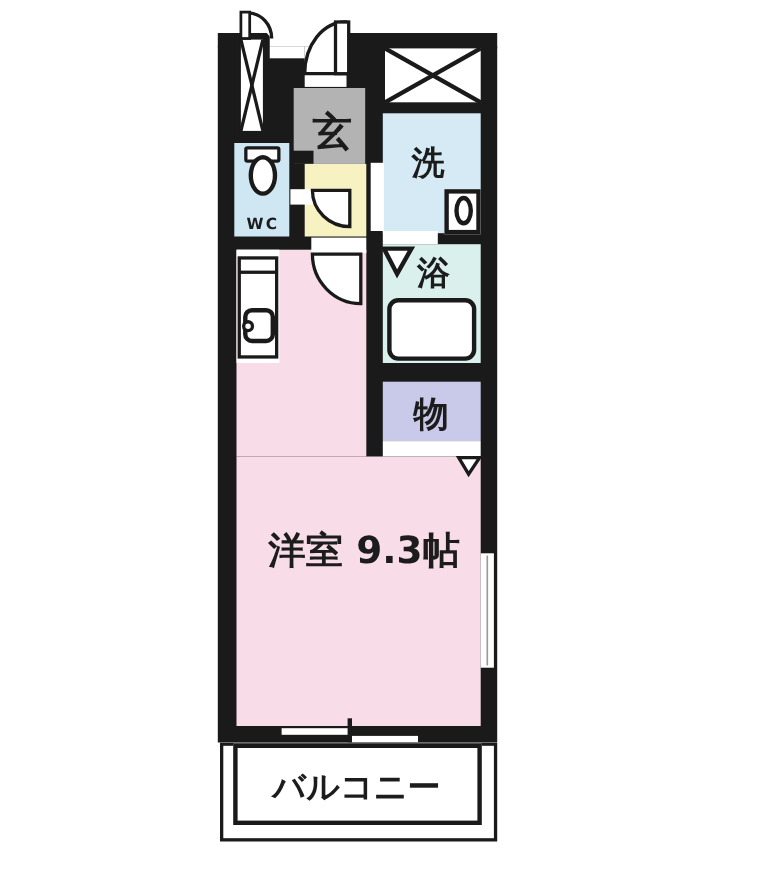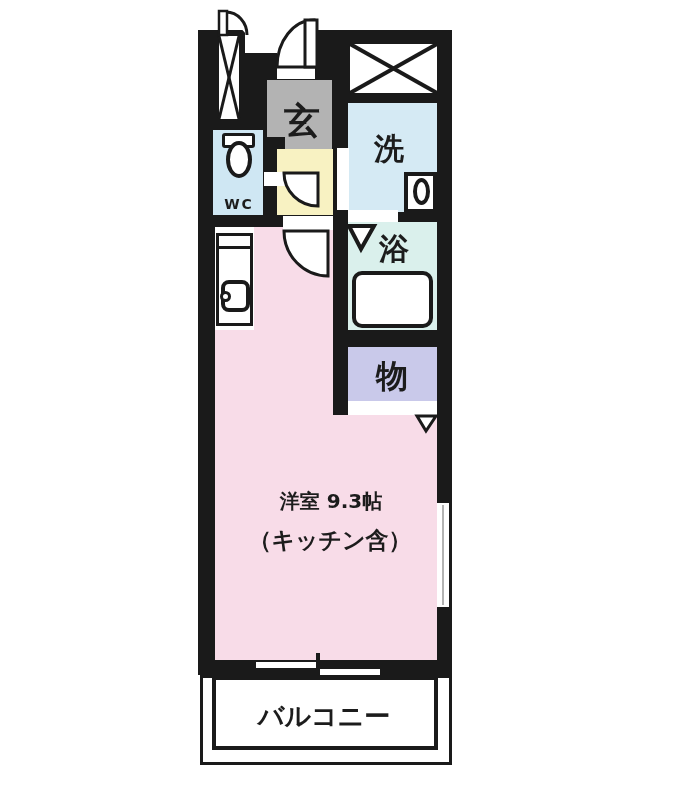--- a/index.html
+++ b/index.html
@@ -103,17 +103,16 @@
     <polygon points="417,416 436,416 426,431" fill="#ffffff" stroke="#1a1a1a" stroke-width="3"></polygon>
 
     <line x1="443" y1="505" x2="443" y2="605" stroke="#9a9a9a" stroke-width="1.5"></line>
   </svg>
 
   <span class="room-label" style="left:302px;top:121px;font-size:36px;">玄</span>
   <span class="room-label" style="left:239px;top:204px;font-size:14px;letter-spacing:2px;">WC</span>
   <span class="room-label" style="left:389px;top:149px;font-size:30px;">洗</span>
   <span class="room-label" style="left:394px;top:249px;font-size:30px;">浴</span>
   <span class="room-label" style="left:392px;top:376px;font-size:32px;">物</span>
-  <span class="room-label" style="left:331px;top:501px;font-size:20px;">洋室  9.3帖</span>
-  <span class="room-label" style="left:330px;top:540px;font-size:23px;">（キッチン含）</span>
-  <span class="room-label" style="left:324px;top:716px;font-size:26px;">バルコニー</span>
+  <span class="room-label" style="left:331px;top:501px;font-size:34px;">洋室  9.3帖</span>
+  <span class="room-label" style="left:324px;top:716px;font-size:30px;">バルコニー</span>
 
 </div>
 
 </body></html>

